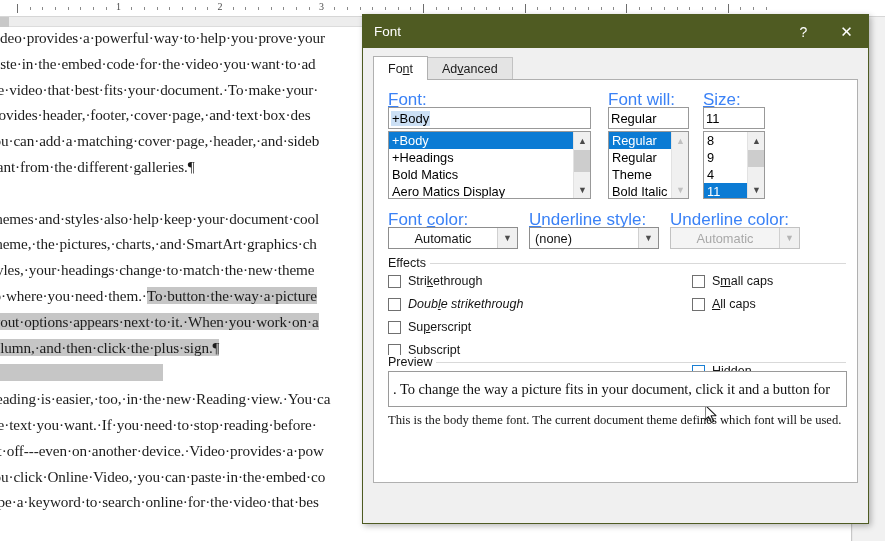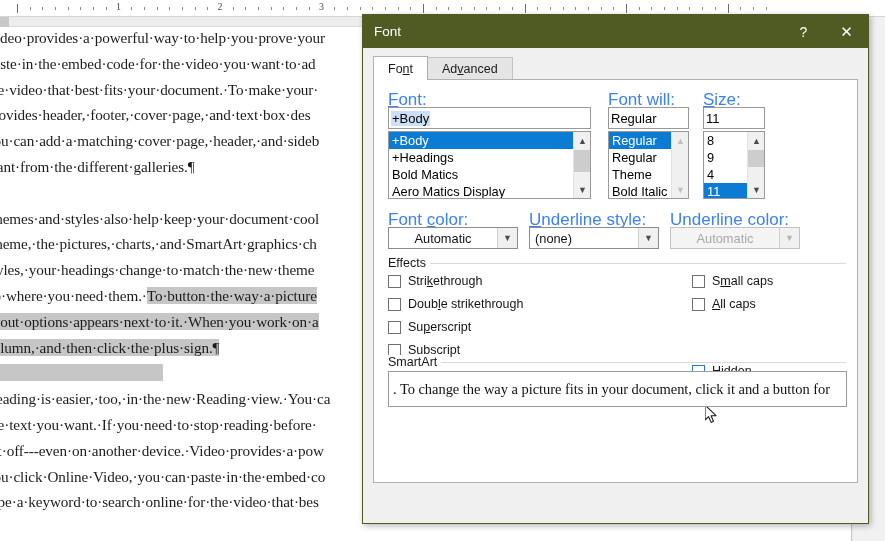--- a/index.html
+++ b/index.html
@@ -508,21 +508,21 @@
         </div>
 
         <div class="group-line" style="left:14px; top:183px; width:458px;"></div>
         <div class="group-title" style="left:14px; top:176px;">Effects</div>
 
         <div id="effects-left">
             <div class="chk" style="left: 14px; top: 194px;">
               <span class="box"></span>
               <span>Stri<span class="u">k</span>ethrough</span>
             </div>
-            <div class="chk" style="left: 14px; top: 217px;">
+            <div class="chk" style="left: 14px; top: 217px; font-style: italic;">
               <span class="box"></span>
               <span>Doub<span class="u">l</span>e strikethrough</span>
             </div>
             <div class="chk" style="left: 14px; top: 240px; justify-content: flex-end;">
               <span class="box"></span>
               <span>Su<span class="u">p</span>erscript</span>
             </div>
             <div class="chk" style="left: 14px; top: 263px;">
               <span class="box"></span>
               <span>Su<span class="u">b</span>script</span>
@@ -543,23 +543,24 @@
             </div>
           </div>
 
         <div class="cursor" style="left:331px; top:325px;">
           <svg width="13" height="20" viewBox="0 0 13 20">
             <polygon points="0,0 0,15 3.6,11.6 6.1,17.4 8.5,16.3 6.1,10.8 11,10.6" fill="#ffffff" stroke="#1a1a1a" stroke-width="1.1" stroke-linejoin="round"></polygon>
           </svg>
         </div>
 
         <div class="group-line" style="left:14px; top:282px; width:458px;"></div>
-        <div class="group-title" style="left:14px; top:275px;">SmartArt</div>
+        <div class="group-title" style="left:14px; top:275px;">Preview</div>
 
         <div class="preview-box" style="left:14px; top:291px; width:459px; height:36px;">
           <span class="ptxt">. To change the way a picture fits in your document, click it and a button for</span>
         </div>
+        <div class="preview-note" style="left:14px; top:333px;">This is the body theme font. The current document theme defines which font will be used.</div>
 
       </div>
 
     </div>
   </div>
 </div>
 
 </body></html>

